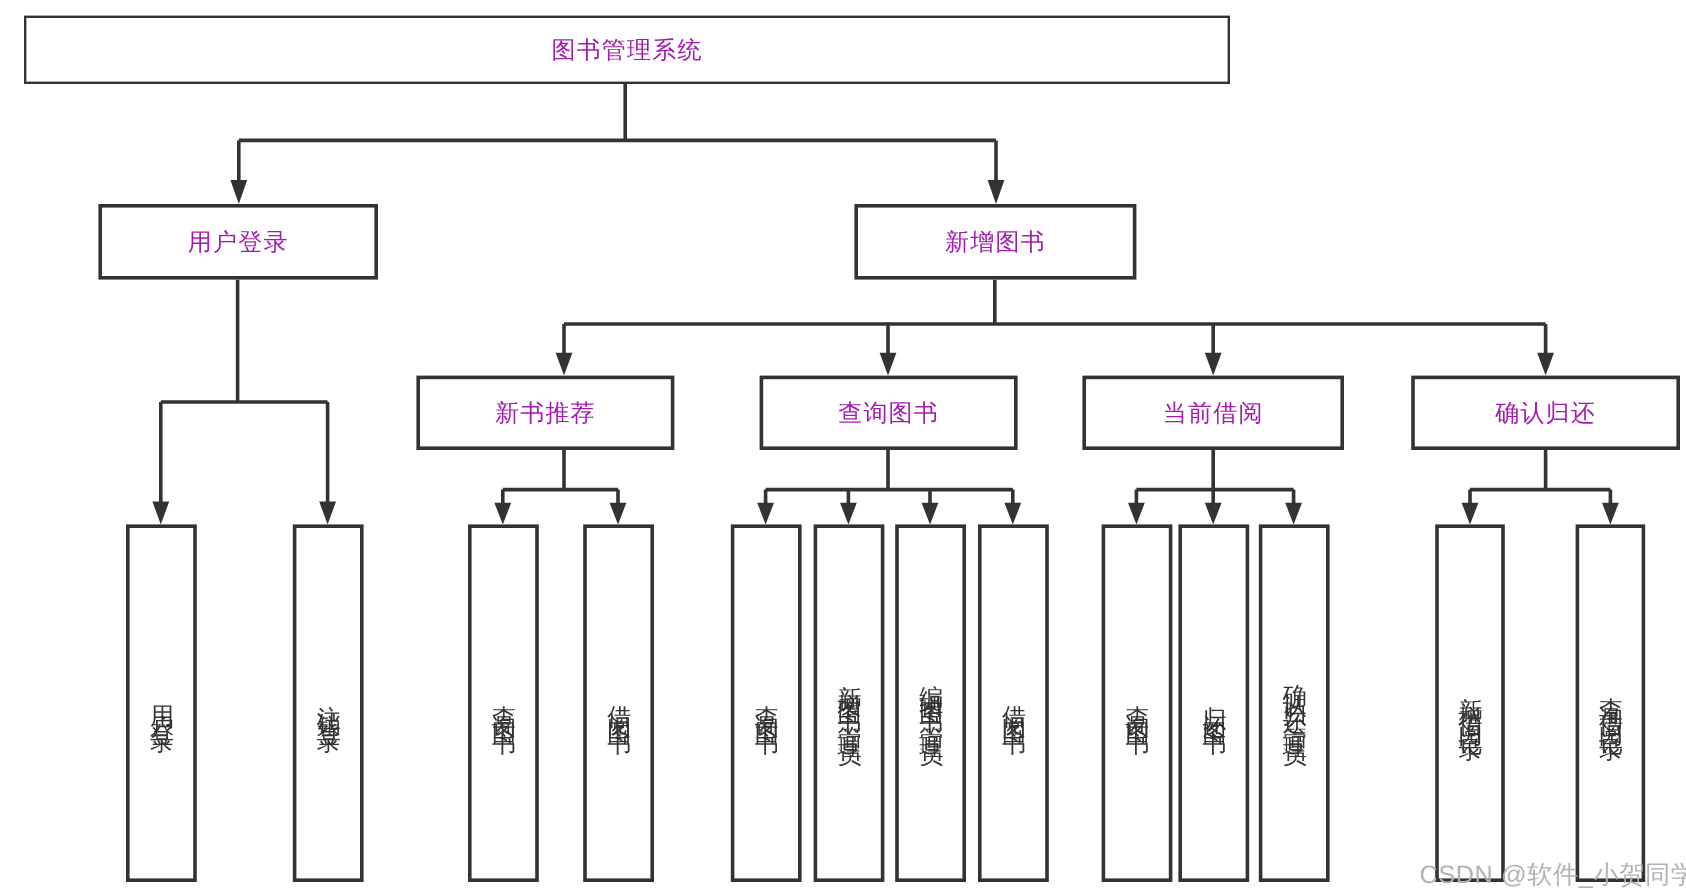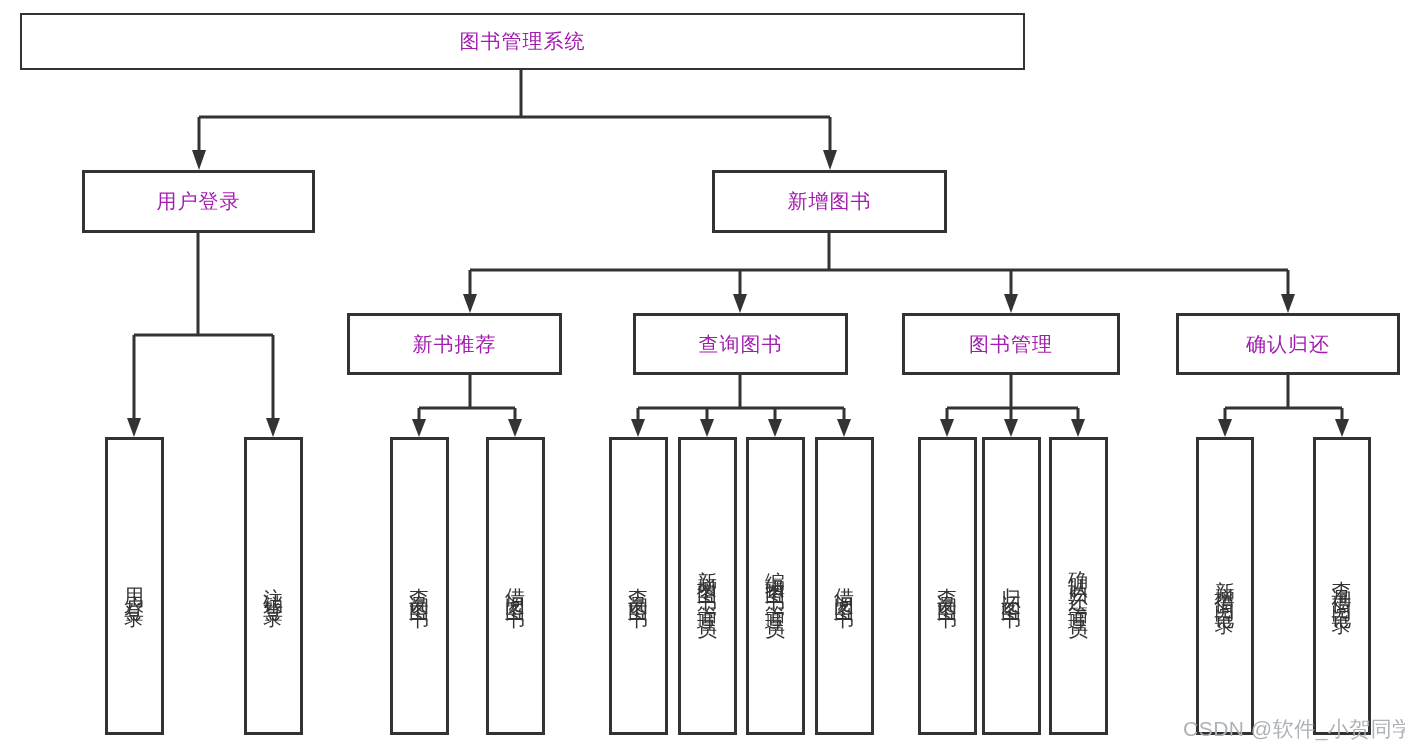--- a/index.html
+++ b/index.html
@@ -95,21 +95,21 @@
     <span>新增图书</span>
   </div>
 
   <div class="box" style="left:347px;top:313px;width:215px;height:62px">
     <span>新书推荐</span>
   </div>
   <div class="box" style="left:633px;top:313px;width:215px;height:62px">
     <span>查询图书</span>
   </div>
   <div class="box" style="left:902px;top:313px;width:218px;height:62px">
-    <span>图书管理</span>
+    <span>当前借阅</span>
   </div>
   <div class="box" style="left:1176px;top:313px;width:224px;height:62px">
     <span>确认归还</span>
   </div>
 
   <div class="vbox" style="left:105px;top:437px;width:59px;height:298px">
     <span>用户登录</span>
   </div>
   <div class="vbox" style="left:244px;top:437px;width:59px;height:298px">
     <span>注销登录</span>

